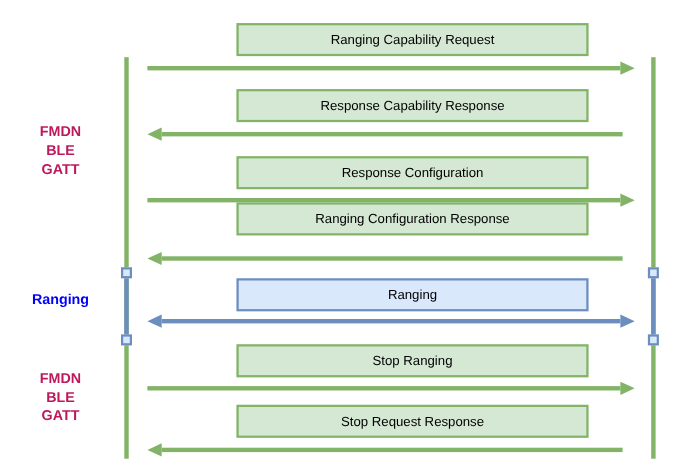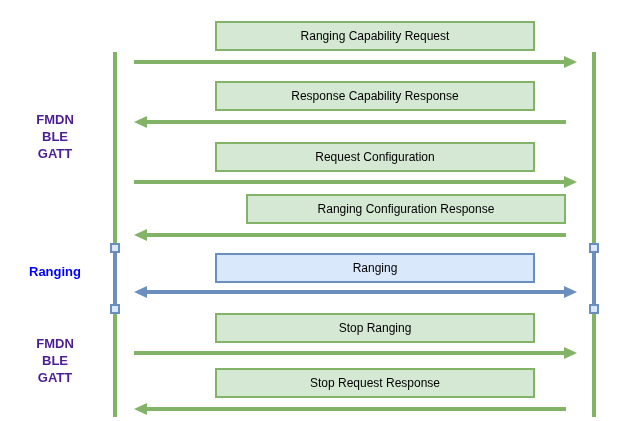--- a/index.html
+++ b/index.html
@@ -94,21 +94,21 @@
   
   .phase {
     position: absolute;
     left: 0;
     width: 110px;
     text-align: center;
     font-size: 13px;
     font-weight: bold;
     line-height: 17px;
   }
-  .phase.green { color: #4c1d95; }
+  .phase.green { color: #be185d; }
   .phase.blue  { color: #0000ff; }
 </style>
 </head>
 <body>
 
 <div class="canvas">
 
   <div class="lifeline left"></div>
   <div class="lifeline right"></div>
 
@@ -140,26 +140,26 @@
       <div class="msg-box green" style="top: 21px;">Ranging Capability Request</div>
       <div class="arrow green" style="top: 56px;">
         <div class="line" style="left: 134px; width: 430px;"></div>
         <div class="head right"></div>
       </div>
       <div class="msg-box green" style="top: 81px;">Response Capability Response</div>
       <div class="arrow green" style="top: 116px;">
         <div class="line" style="left: 147px; width: 419px;"></div>
         <div class="head left"></div>
       </div>
-      <div class="msg-box green" style="top: 142px;">Request Configuration</div>
+      <div class="msg-box green" style="top: 142px;">Response Configuration</div>
       <div class="arrow green" style="top: 176px;">
         <div class="line" style="left: 134px; width: 430px;"></div>
         <div class="head right"></div>
       </div>
-      <div class="msg-box green" style="top: 194px; margin-left: 31px;">Ranging Configuration Response</div>
+      <div class="msg-box green" style="top: 184px;">Ranging Configuration Response</div>
       <div class="arrow green" style="top: 229px;">
         <div class="line" style="left: 147px; width: 419px;"></div>
         <div class="head left"></div>
       </div>
       <div class="msg-box blue" style="top: 253px;">Ranging</div>
       <div class="arrow blue" style="top: 286px;">
         <div class="line" style="left: 147px; width: 417px;"></div>
         <div class="head right"></div>
         <div class="head left"></div>
       </div>

